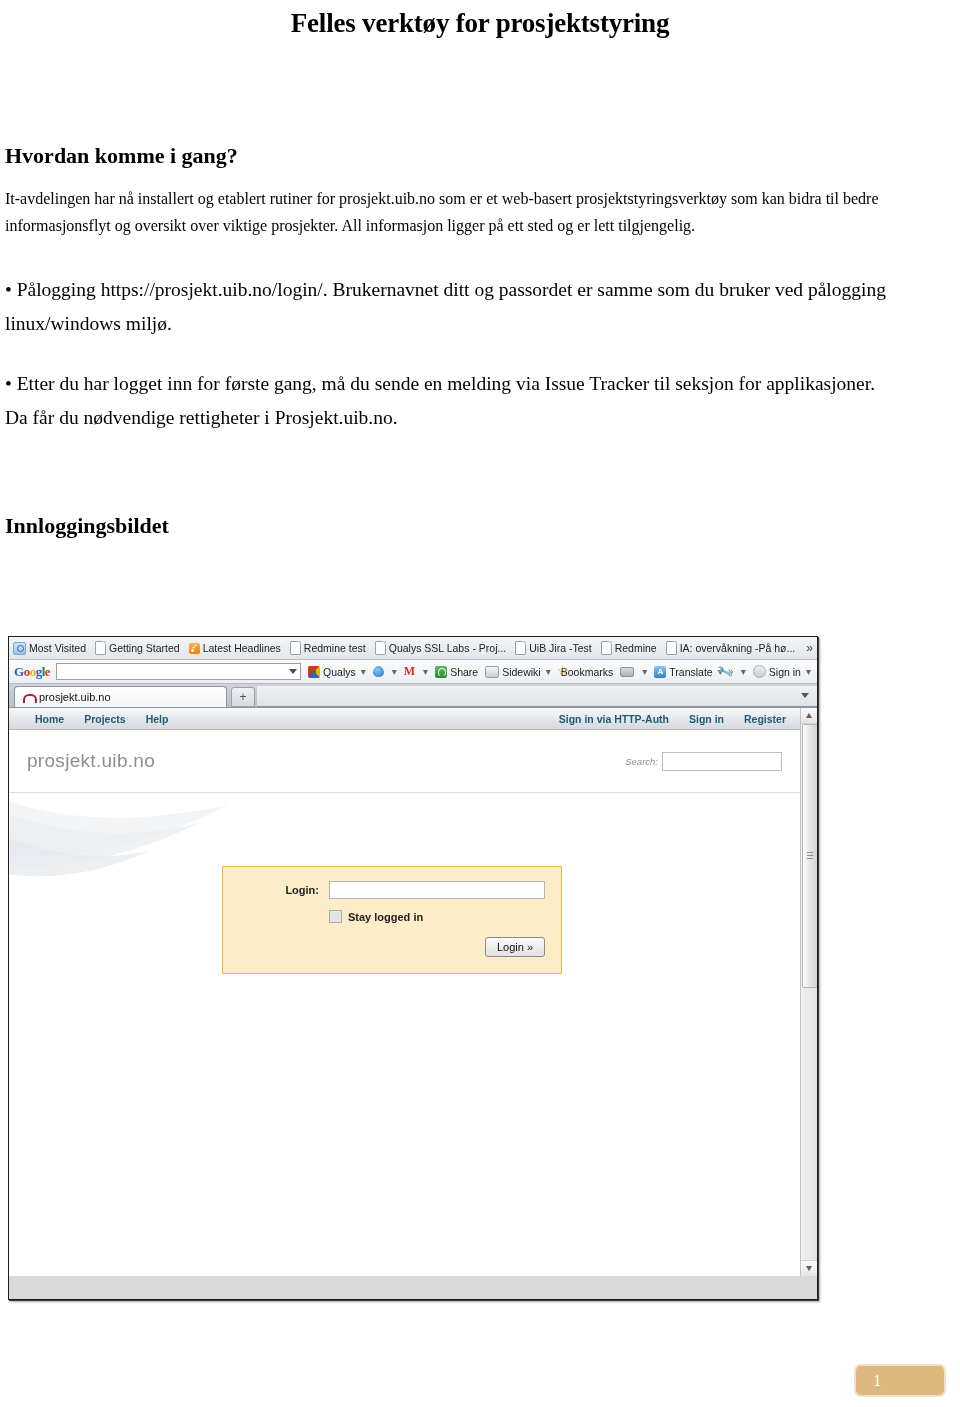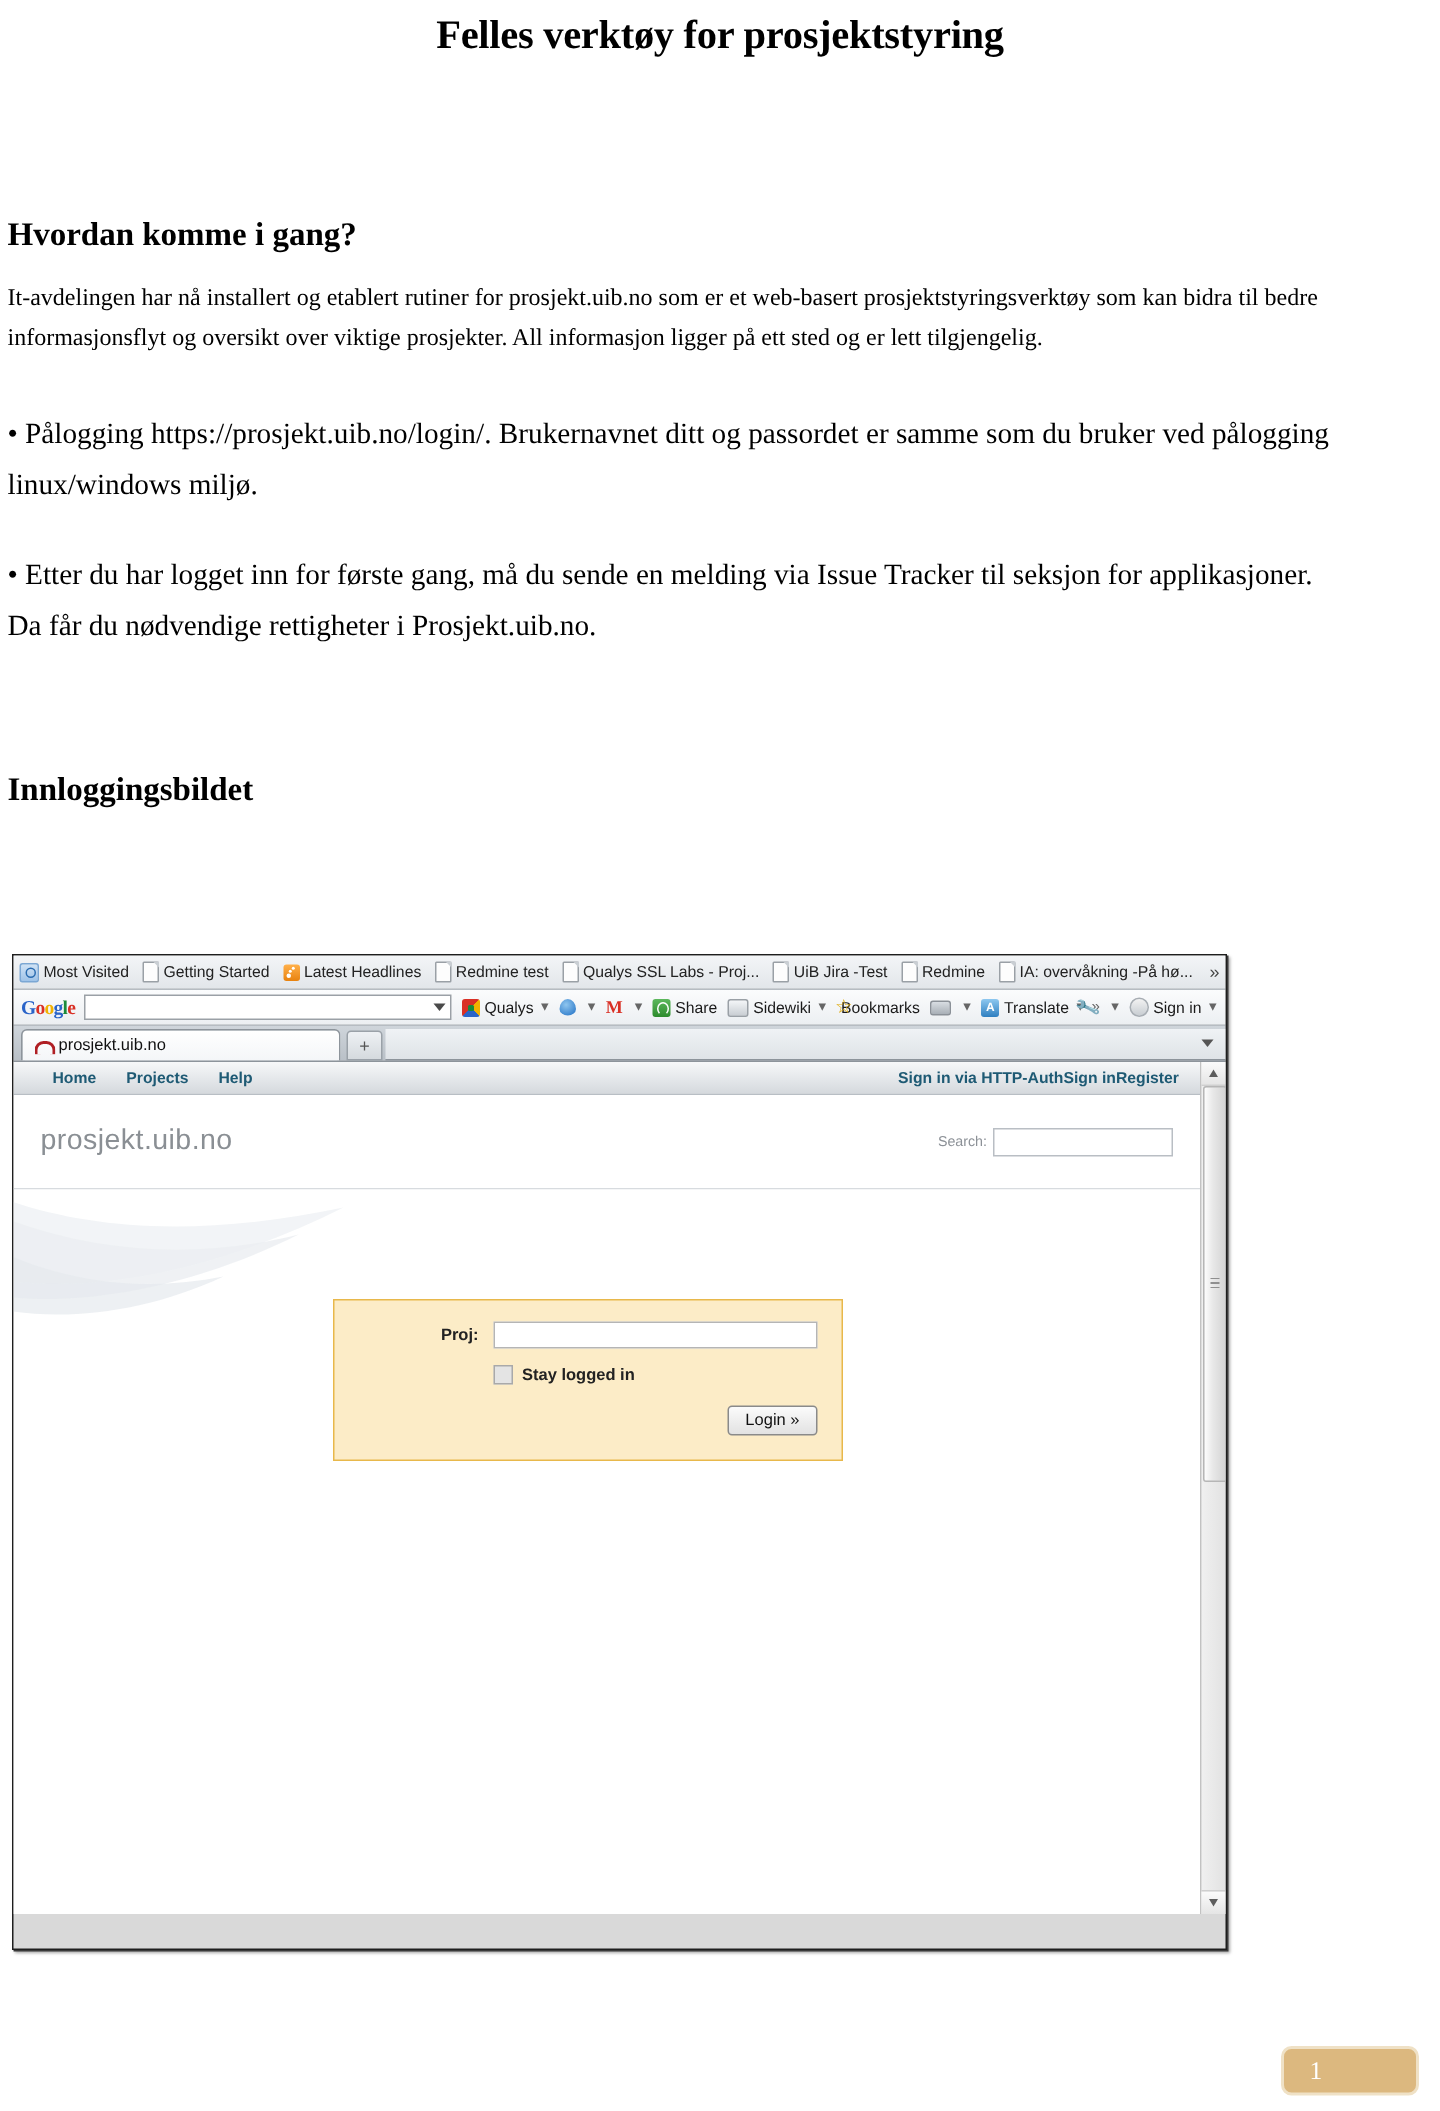--- a/index.html
+++ b/index.html
@@ -300,39 +300,39 @@
   }
   .rm-link {
     font-family: "Liberation Sans", sans-serif;
     font-size: 10.5px;
     font-weight: bold;
     color: #1e5a74;
     margin-right: 20px;
     white-space: nowrap;
   }
   .rm-right { position: absolute; right: 14px; display: flex; align-items: center; }
-  .rm-right .rm-link { margin-right: 0; }
+  .rm-right .rm-link { margin-right: 0; margin-left: 20px; }
 
   .rm-header {
     height: 62px;
     background: #ffffff;
     border-bottom: 1px solid #d7dbdf;
     display: flex; align-items: center;
     padding: 0 18px;
     position: relative;
   }
   .rm-logo {
     font-family: "Liberation Sans", sans-serif;
     font-size: 19px;
     color: #8a8f94;
     letter-spacing: .3px;
   }
   .rm-search {
     position: absolute; right: 18px;
-    display: flex; align-items: center; gap: 4px;
+    display: flex; align-items: center; gap: 4px; font-style: italic;
   }
   .rm-search-label { font-size: 9.5px; color: #8c9197; }
   .rm-search-input {
     width: 118px; height: 17px;
     background:#fff; border:1px solid #b9bec4;
   }
 
   .rm-body {
     position: relative;
     height: 484px;
@@ -584,21 +584,21 @@
 
       <div class="rm-body">
         <svg class="rm-swoosh" viewBox="0 0 330 120">
           <path d="M0 10 C60 40 140 55 260 30 C170 75 70 95 0 70 Z" fill="#eef1f4"></path>
           <path d="M0 22 C70 58 150 68 230 48 C150 88 60 102 0 82 Z" fill="#e5e9ee" opacity=".8"></path>
           <path d="M10 48 C60 78 120 88 180 76 C120 104 55 108 8 92 Z" fill="#dde2e8" opacity=".7"></path>
         </svg>
 
         <div class="login-box">
           <div class="lf-row">
-            <span class="lf-label">Proj:</span>
+            <span class="lf-label">Login:</span>
             <span class="lf-input" title=""></span>
           </div>
           <div class="lf-check-row">
             <span class="lf-checkbox"></span>
             <span class="lf-check-label">Stay logged in</span>
           </div>
           <div class="lf-submit-row">
             <button class="lf-button">Login »</button>
           </div>
         </div>

